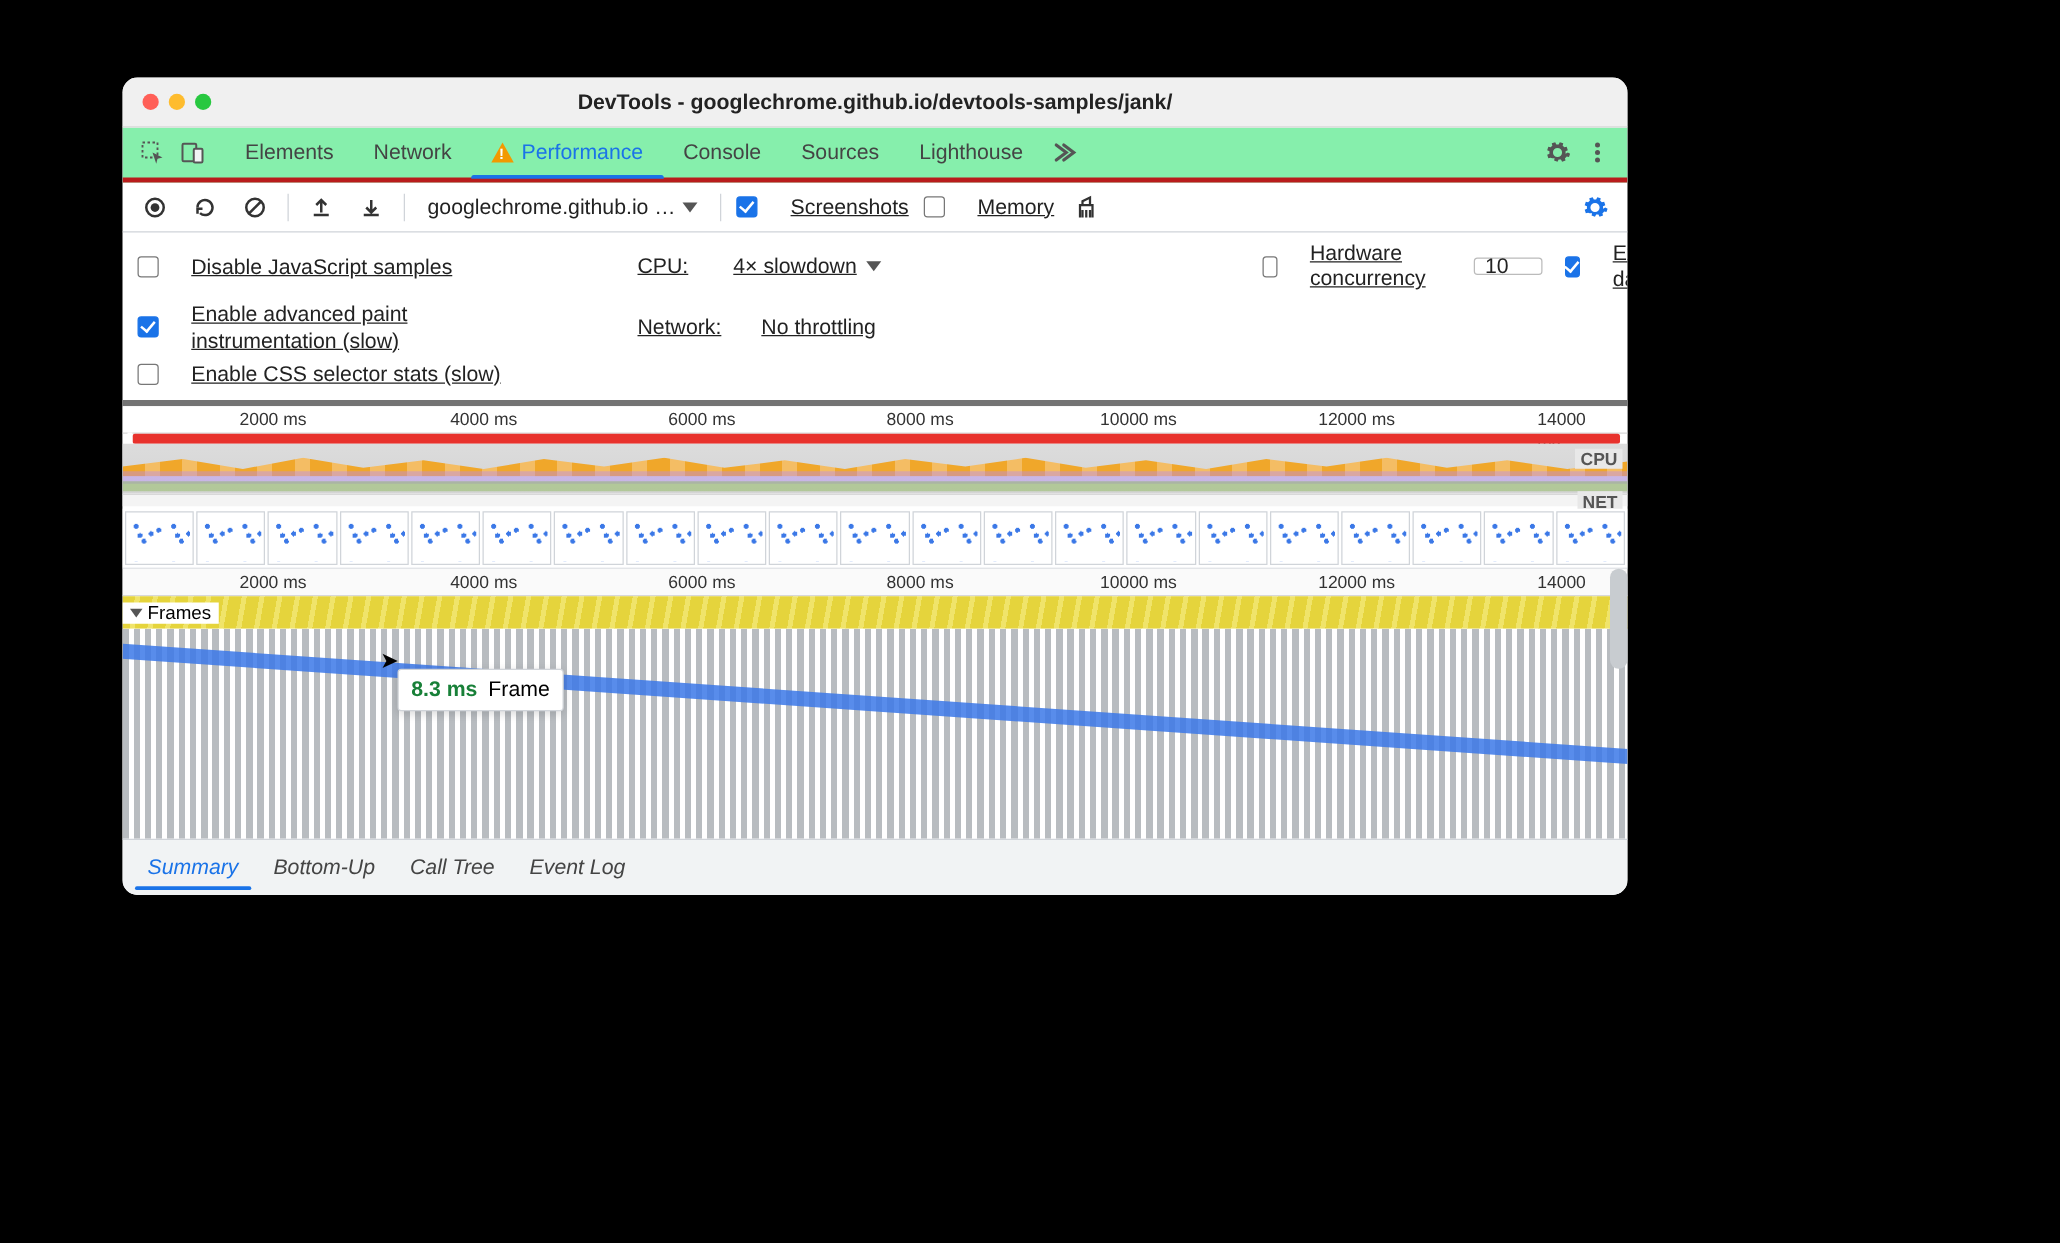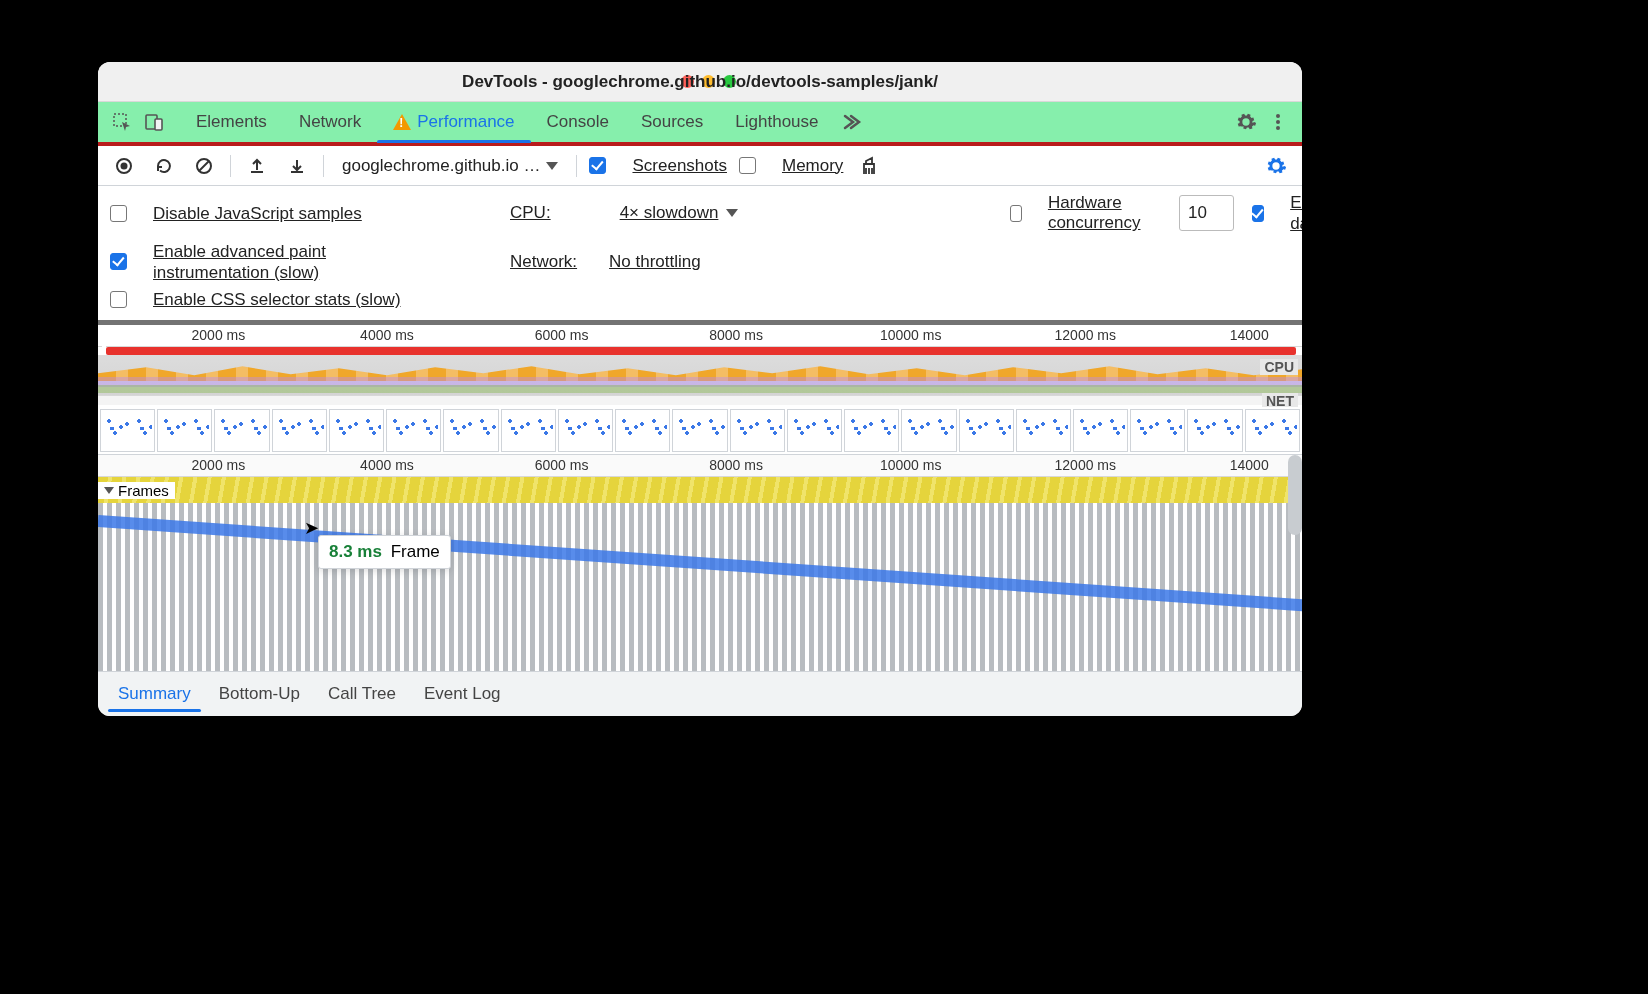--- a/index.html
+++ b/index.html
@@ -3,21 +3,21 @@
 <meta charset="utf-8">
 <style>
   * { box-sizing: border-box; margin: 0; padding: 0; font-family: -apple-system, "Helvetica Neue", Arial, sans-serif; }
   body { background: #000; width: 1648px; height: 994px; position: relative; }
   .window {
     position: absolute; left: 98px; top: 62px; width: 1204px; height: 654px;
     background: #fff; border-radius: 12px; box-shadow: 0 20px 60px rgba(0,0,0,.6);
     overflow: hidden; display: flex; flex-direction: column;
   }
   
-  .titlebar { height: 40px; background: #f0f0f0; display: flex; align-items: center; position: relative; border-bottom: 1px solid #d8d8d8; justify-content: center;}
+  .titlebar { height: 40px; background: #f0f0f0; display: flex; align-items: center; position: relative; border-bottom: 1px solid #d8d8d8;}
   .traffic { display: flex; gap: 8px; padding-left: 16px; }
   .dot { width: 13px; height: 13px; border-radius: 50%; }
   .dot.red { background: #ff5f57; } .dot.yellow { background: #febc2e; } .dot.green { background: #28c840; }
   .title { position: absolute; left: 0; right: 0; text-align: center; font-weight: 600; font-size: 17px; color: #222; pointer-events: none;}
   
   .tabstrip { height: 44px; background: #86efac; border-bottom: 4px solid #b91c1c; display: flex; align-items: stretch; padding: 0 8px; }
   .ts-icon { width: 32px; display: flex; align-items: center; justify-content: center; color: #555; cursor: pointer;}
   .tab { padding: 0 16px; display: flex; align-items: center; font-size: 17px; color: #444; cursor: pointer; gap:6px; position:relative;}
   .tab.active { color: #1a73e8; }
   .tab.active::after { content:""; position:absolute; left:0; right:0; bottom:-1px; height:3px; background:#1a73e8; border-radius:2px 2px 0 0;}
@@ -31,23 +31,23 @@
   .pill { display:flex; align-items:center; gap:6px; padding:2px 6px; cursor:pointer;}
   .chk { width:17px; height:17px; border:1.5px solid #777; border-radius:3px; display:inline-flex; align-items:center; justify-content:center; background:#fff; cursor:pointer;}
   .chk.on { background:#1a73e8; border-color:#1a73e8; }
   .chk.on::after { content:""; width:5px; height:9px; border:solid #fff; border-width:0 2.5px 2.5px 0; transform:rotate(40deg) translate(-1px,-1px);}
   .gear-blue { color:#1a73e8; }
   
   .options { padding:6px 12px 10px; border-bottom:5px solid #737373; font-size:17px; color:#222;}
   .opt-grid { display:grid; grid-template-columns: 400px 500px auto; row-gap:6px; align-items:center;}
   .opt { display:flex; align-items:center; gap:26px;text-decoration:underline; }
   .opt .label { line-height:1.25; }
-  .sel { display:inline-flex; align-items:center; gap:8px; padding:2px 4px; cursor:pointer;margin-left:33px;}
+  .sel { display:inline-flex; align-items:center; gap:8px; padding:2px 4px; cursor:pointer;}
   .tri-down { width:0;height:0;border-left:6px solid transparent;border-right:6px solid transparent;border-top:8px solid #555;}
-  .numbox { width:70px; height:36px; border:1px solid #bbb; border-radius:3px; padding:0 8px; font-size:17px; display:flex; align-items:center;}
+  .numbox { width:70px; height:14px; border:1px solid #bbb; border-radius:3px; padding:0 8px; font-size:17px; display:flex; align-items:center;}
   
   .overview { position:relative; height:130px; border-bottom:1px solid #d0d4d9; background:#fff;}
   .ruler { height:22px; border-bottom:1px solid #d8d8d8; position:relative; font-size:14px; color:#333;}
   .ruler span { position:absolute; top:2px; transform:translateX(-50%);}
   .redbar { position:absolute; left:8px; right:6px; top:22px; height:8px; background:#e8322d; border-radius:2px; }
   .redbar::before{content:"";position:absolute;left:-4px;top:-1px;width:4px;height:10px;background:#fff;}
   .cpu-area { position:absolute; left:0; right:0; top:30px; height:40px; background:linear-gradient(#dcdcdc,#d4d4d4); overflow:hidden;}
   .wave { position:absolute; left:0; right:0; }
   .wave.orange { top:6px; height:20px; background:repeating-linear-gradient(90deg,#f0a72a 0 18px,#f4bd64 18px 30px);
     clip-path: polygon(0 60%, 4% 30%, 8% 70%, 12% 25%, 16% 65%, 20% 35%, 24% 70%, 28% 30%, 32% 60%, 36% 25%, 40% 65%, 44% 35%, 48% 70%, 52% 30%, 56% 60%, 60% 25%, 64% 65%, 68% 35%, 72% 70%, 76% 30%, 80% 60%, 84% 25%, 88% 65%, 92% 35%, 96% 70%, 100% 40%, 100% 100%, 0 100%);}
@@ -67,21 +67,21 @@
   .bars-area { flex:1; position:relative; background:#fff; border-bottom:1px solid #d0d4d9; overflow:hidden;}
   .bars { position:absolute; inset:0; background:
     repeating-linear-gradient(90deg, #b8bcc0 0 5px, transparent 5px 9px);
   }
   .diag { position:absolute; left:0; top:12px; width:200%; height:12px; background:#3b78e7; transform-origin:left center; transform:rotate(4deg); opacity:.85;}
   .cursor { position:absolute; left:206px; top:14px; font-size:18px; pointer-events:none;}
   .tooltip { position:absolute; left:220px; top:32px; background:#fff; border:1px solid #d0d4d9; box-shadow:0 2px 8px rgba(0,0,0,.15); padding:6px 10px; font-size:17px; border-radius:3px;}
   .tooltip .ms { color:#188038; font-weight:600;margin-top:45px; }
   .scrollbar { position:absolute; right:0; top:0; width:14px; height:80px; background:#c8ccd0; border-radius:7px;}
   
-  .bottom-tabs { height:44px; background:#f1f3f4; display:flex; align-items:stretch; padding:0 6px; font-size:17px;}
+  .bottom-tabs { height:44px; background:#f1f3f4; display:flex; align-items:stretch; padding:0 6px; font-size:17px;font-style:italic;}
   .btab { padding:0 14px; display:flex; align-items:center; color:#444; cursor:pointer; position:relative;}
   .btab.active { color:#1a73e8; }
   .btab.active::after { content:""; position:absolute; left:4px; right:4px; bottom:4px; height:3px; background:#1a73e8; border-radius:2px;}
   svg { display:block; }
 </style>
 </head>
 <body>
 
 <div class="window">
 

